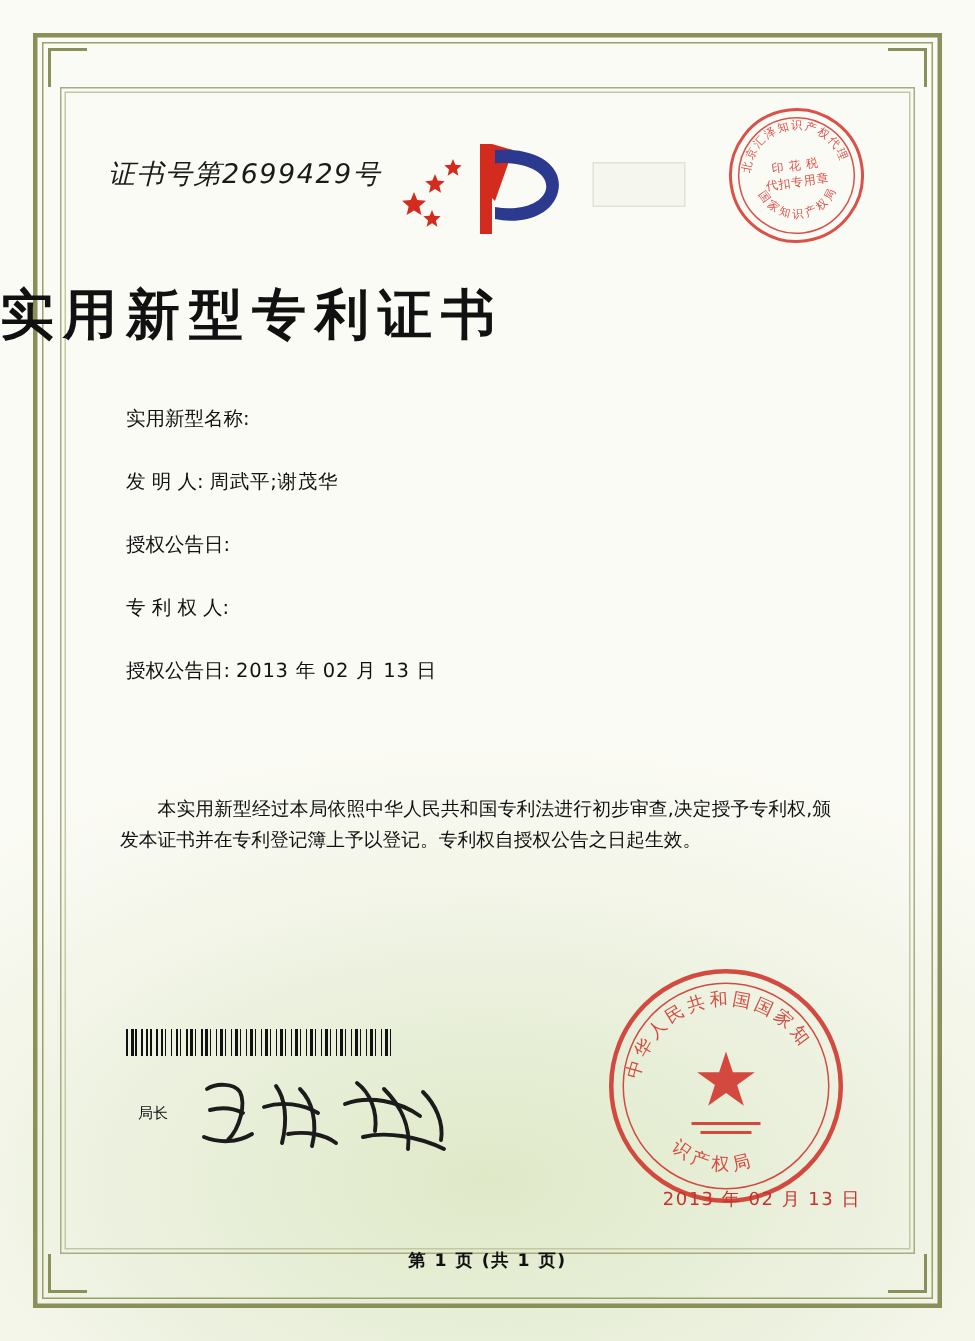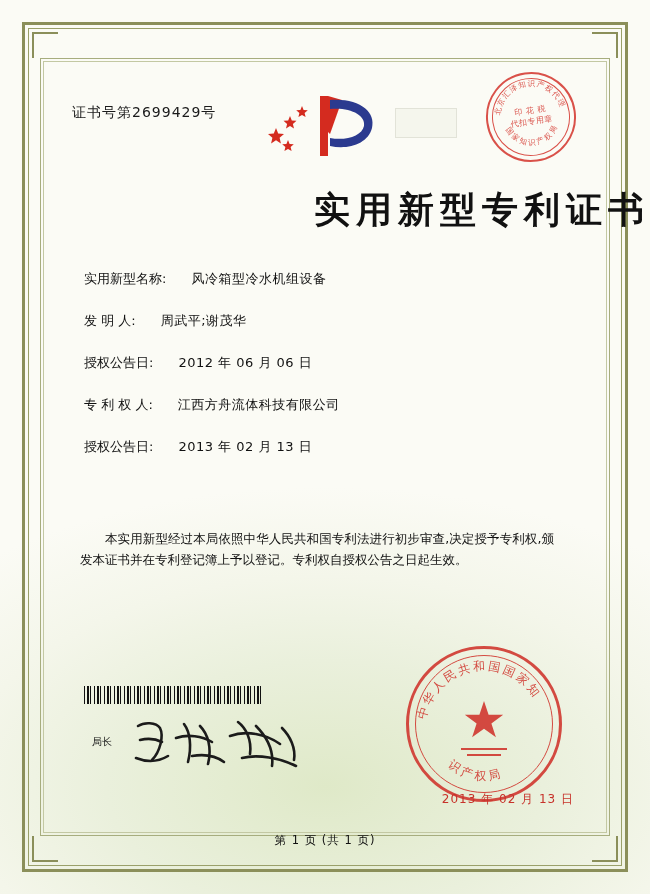--- a/index.html
+++ b/index.html
@@ -63,24 +63,25 @@
   }
   .corner.tl { left: 32px; top: 32px; border-right: none; border-bottom: none; }
   .corner.tr { right: 32px; top: 32px; border-left: none; border-bottom: none; }
   .corner.bl { left: 32px; bottom: 32px; border-right: none; border-top: none; }
   .corner.br { right: 32px; bottom: 32px; border-left: none; border-top: none; }
 
   
   .cert-number {
     position: absolute;
     left: 72px; top: 104px;
-    font-size: 14px;
+    font-size: 18px;
     color: #1a1a1a;
     letter-spacing: 1px;
     white-space: nowrap;
+    font-style: italic;
   }
 
   
   .logo {
     position: absolute;
     left: 268px; top: 88px;
     width: 120px; height: 76px;
   }
   .ghost-box {
     position: absolute;
@@ -117,22 +118,22 @@
     position: absolute;
     left: 0; right: 0; top: 31px;
     text-align: center;
     font-size: 8px;
     line-height: 11px;
     letter-spacing: .5px;
   }
 
   .title {
     position: absolute;
-    left: 16px; right: 0; top: 186px;
-    text-align: right;
+    left: 0; right: 0; top: 186px;
+    text-align: left;
     font-family: "DejaVu Serif", "Liberation Serif", serif;
     font-size: 36px;
     font-weight: bold;
     letter-spacing: 6px;
     color: #111;
   }
 
   
   .fields {
     position: absolute;
@@ -141,21 +142,21 @@
   }
   .field-row {
     display: flex;
     align-items: baseline;
     margin-bottom: 24px;
     font-size: 13px;
     color: #111;
   }
   .field-label {
     white-space: nowrap;
-    margin-right: 25px;
+    margin-right: 4px;
   }
   .field-value {
     white-space: nowrap;
     letter-spacing: .5px;
   }
 
   
   .paragraphs {
     position: absolute;
     left: 80px; top: 528px;
@@ -222,20 +223,21 @@
   }
 
   
   .page-footer {
     position: absolute;
     left: 0; right: 0; bottom: 46px;
     text-align: center;
     font-size: 11.5px;
     color: #111;
     letter-spacing: 1px;
+    font-weight: bold;
   }
 </style>
 </head>
 <body>
 
 <div class="cert-page">
 
   <div class="border-outer"></div>
   <div class="border-mid"></div>
   <div class="border-inner"></div>
@@ -281,33 +283,30 @@
       <div>印 花 税</div>
       <div>代扣专用章</div>
     </div>
   </div>
 
   <div class="title">实用新型专利证书</div>
 
   <div class="fields">
     <div class="field-row">
       <span class="field-label">实用新型名称:</span>
-      <span class="field-value">风冷箱型冷水机组设备</span>
     </div>
     <div class="field-row">
       <span class="field-label">发 明 人:</span>
       <span class="field-value">周武平;谢茂华</span>
     </div>
     <div class="field-row">
       <span class="field-label">授权公告日:</span>
-      <span class="field-value">2012 年 06 月 06 日</span>
     </div>
     <div class="field-row">
       <span class="field-label">专 利 权 人:</span>
-      <span class="field-value">江西方舟流体科技有限公司</span>
     </div>
     <div class="field-row">
       <span class="field-label">授权公告日:</span>
       <span class="field-value">2013 年 02 月 13 日</span>
     </div>
   </div>
 
   <div class="paragraphs">
     <p>本实用新型经过本局依照中华人民共和国专利法进行初步审查,决定授予专利权,颁发本证书并在专利登记簿上予以登记。专利权自授权公告之日起生效。</p>
   </div>

